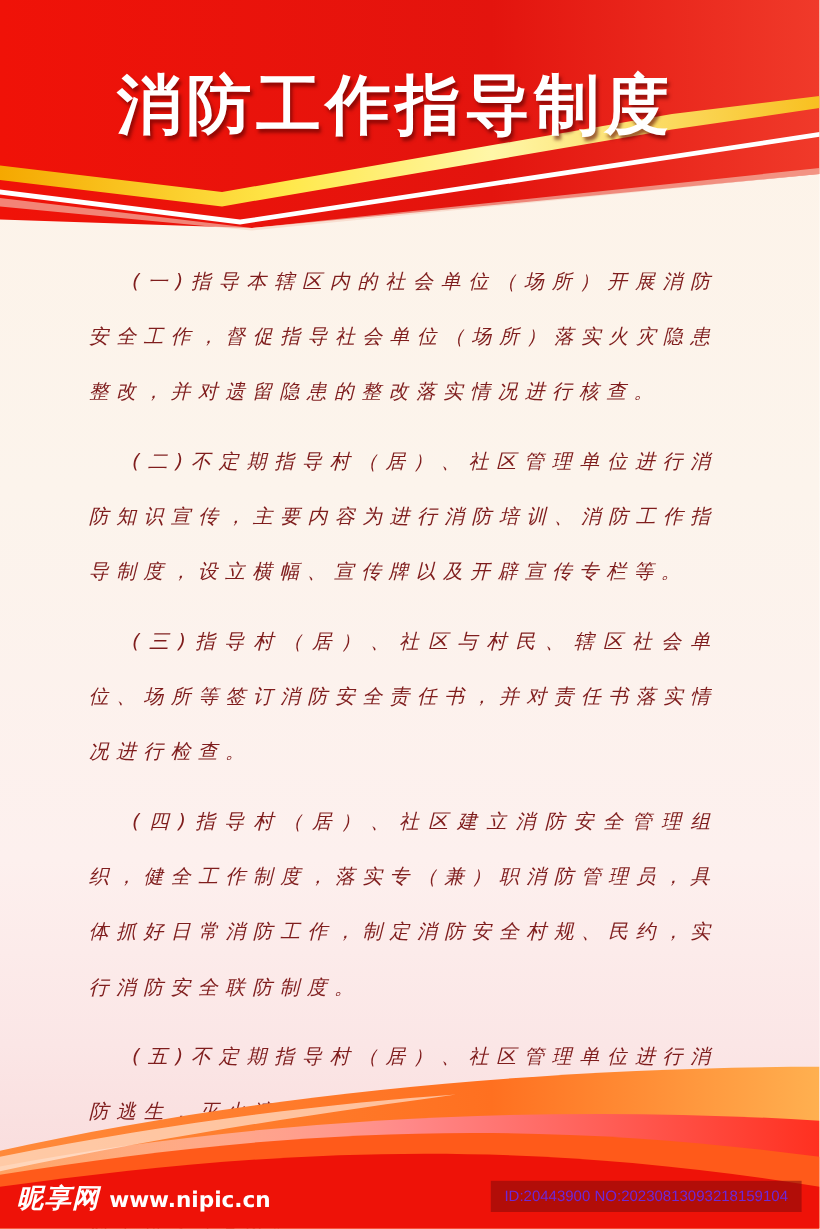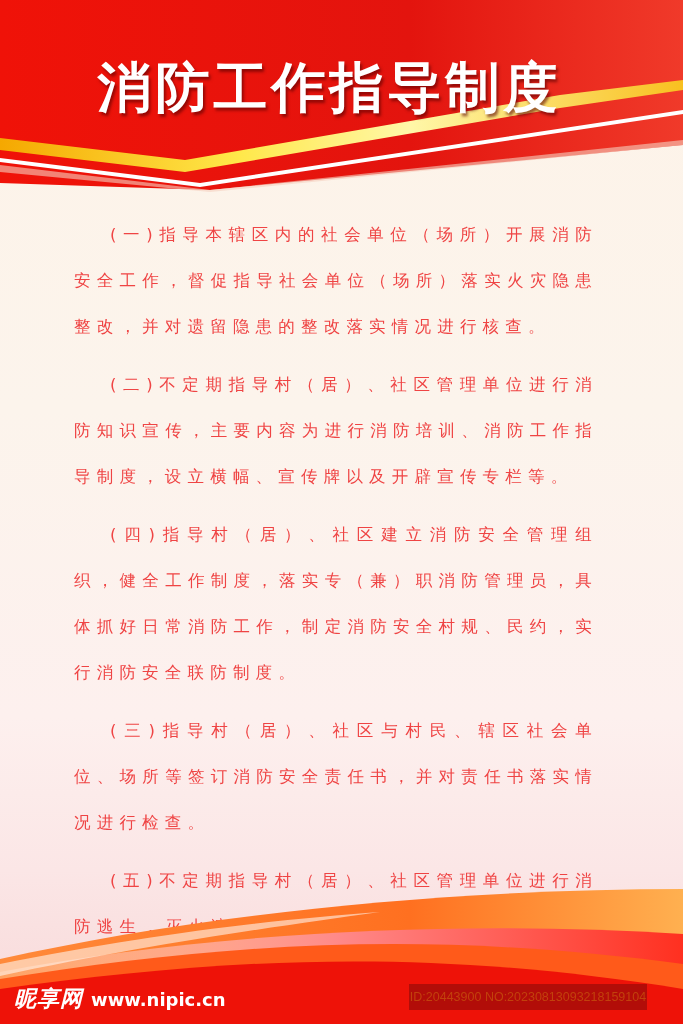--- a/index.html
+++ b/index.html
@@ -6,28 +6,28 @@
     body { width:683px; height:1024px; position:relative; overflow:hidden;
       font-family:"DejaVu Sans", sans-serif;
       background: linear-gradient(180deg, #fdf3e8 0%, #fcf4ec 40%, #fdf0ee 70%, #fbe6e6 85%, #f8d8d8 100%); }
     .header-bg { position:absolute; left:0; top:0; width:683px; height:200px; }
     .header-bg svg, .footer-bg svg { display:block; }
     .title { position:absolute; left:0; top:52px; width:683px; text-align:center;
       font-size:54px; font-weight:bold; color:#ffffff; letter-spacing:4px;
       font-family:"DejaVu Sans", sans-serif;
       text-shadow: 2px 3px 3px rgba(90,0,0,0.6); transform: translateX(-12px); }
     .content { position:absolute; left:74px; top:212px; width:540px; }
-    .para { margin:0 16px 12px 0; font-size:16.5px; line-height:46px; color:#ef4444;
-      letter-spacing:6.2px; text-indent:36px; text-align:justify; }
+    .para { margin:0 16px 12px 0; font-size:16.5px; line-height:46px; color:#7f1d1d;
+      letter-spacing:6.2px; text-indent:36px; text-align:justify;font-style:italic; }
     .footer-bg { position:absolute; left:0; bottom:0; width:683px; height:160px; }
     .logo { position:absolute; left:14px; top:984px; display:flex; align-items:baseline; gap:8px; color:#ffffff; }
     .logo-cn { font-size:22px; font-weight:bold; font-style:italic; letter-spacing:1px; }
     .logo-url { font-size:18px; font-weight:bold; }
-    .id-box { position:absolute; left:409px; top:984px; width:238px; height:26px;
-      background: rgba(130,10,10,0.55); color:#c2410c; font-size:12.5px;
+    .id-box { position:absolute; left:409px; top:984px; width:259px; height:26px;
+      background: rgba(130,10,10,0.55); color:#6d28d9; font-size:12.5px;
       line-height:26px; text-align:center; font-family:"Liberation Sans", sans-serif; }
   </style>
 </head>
 <body>
 
 <div class="header-bg">
   <svg width="683" height="200" viewBox="0 0 683 200">
     <defs>
       <linearGradient id="hred" x1="0" y1="0" x2="1" y2="0">
         <stop offset="0" stop-color="#f01208"></stop>
@@ -46,22 +46,22 @@
     <polygon points="0,158 200,183 683,110 683,114 200,187 0,162" fill="#ffffff"></polygon>
     <polygon points="0,165 210,190 683,140 683,145 210,192 0,172" fill="#f5d0c0" opacity="0.6"></polygon>
   </svg>
 </div>
 
 <div class="title">消防工作指导制度</div>
 
 <div class="content">
   <p class="para">(一)指导本辖区内的社会单位（场所）开展消防安全工作，督促指导社会单位（场所）落实火灾隐患整改，并对遗留隐患的整改落实情况进行核查。</p>
   <p class="para">(二)不定期指导村（居）、社区管理单位进行消防知识宣传，主要内容为进行消防培训、消防工作指导制度，设立横幅、宣传牌以及开辟宣传专栏等。</p>
+  <p class="para">(三)指导村（居）、社区与村民、辖区社会单位、场所等签订消防安全责任书，并对责任书落实情况进行检查。</p>
   <p class="para">(四)指导村（居）、社区建立消防安全管理组织，健全工作制度，落实专（兼）职消防管理员，具体抓好日常消防工作，制定消防安全村规、民约，实行消防安全联防制度。</p>
-  <p class="para">(三)指导村（居）、社区与村民、辖区社会单位、场所等签订消防安全责任书，并对责任书落实情况进行检查。</p>
   <p class="para">(五)不定期指导村（居）、社区管理单位进行消防逃生，灭火演习等，每半年指导村（居）、社区举办村（居）、社区民开展灭火疏散演练、消防知识培训不得少于1次。</p>
 </div>
 
 <div class="footer-bg">
   <svg width="683" height="160" viewBox="0 0 683 160">
     <defs>
       <linearGradient id="ora" x1="0" y1="0" x2="1" y2="0">
         <stop offset="0" stop-color="#ff8a3a"></stop>
         <stop offset="0.6" stop-color="#ff7020"></stop>
         <stop offset="1" stop-color="#ffb050"></stop>

